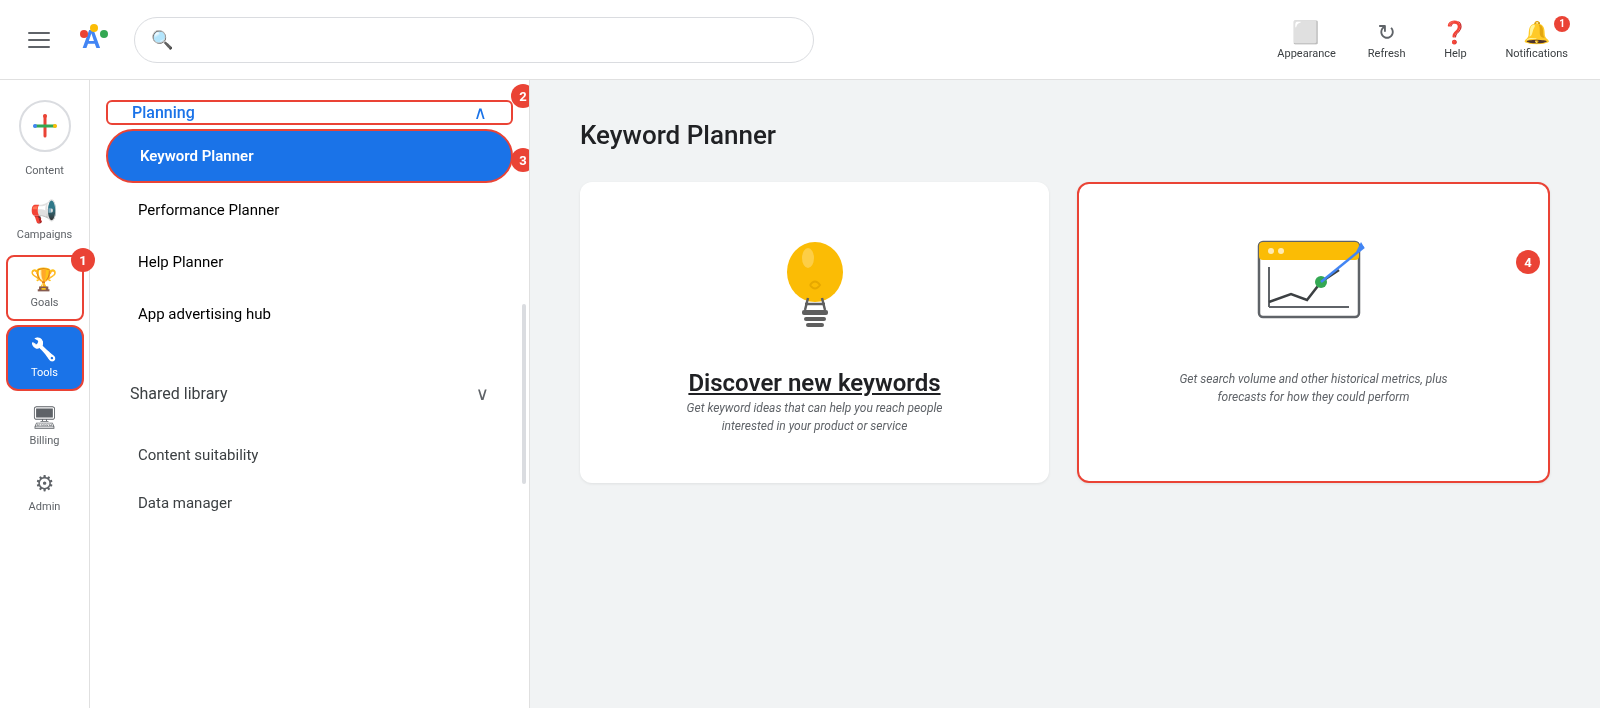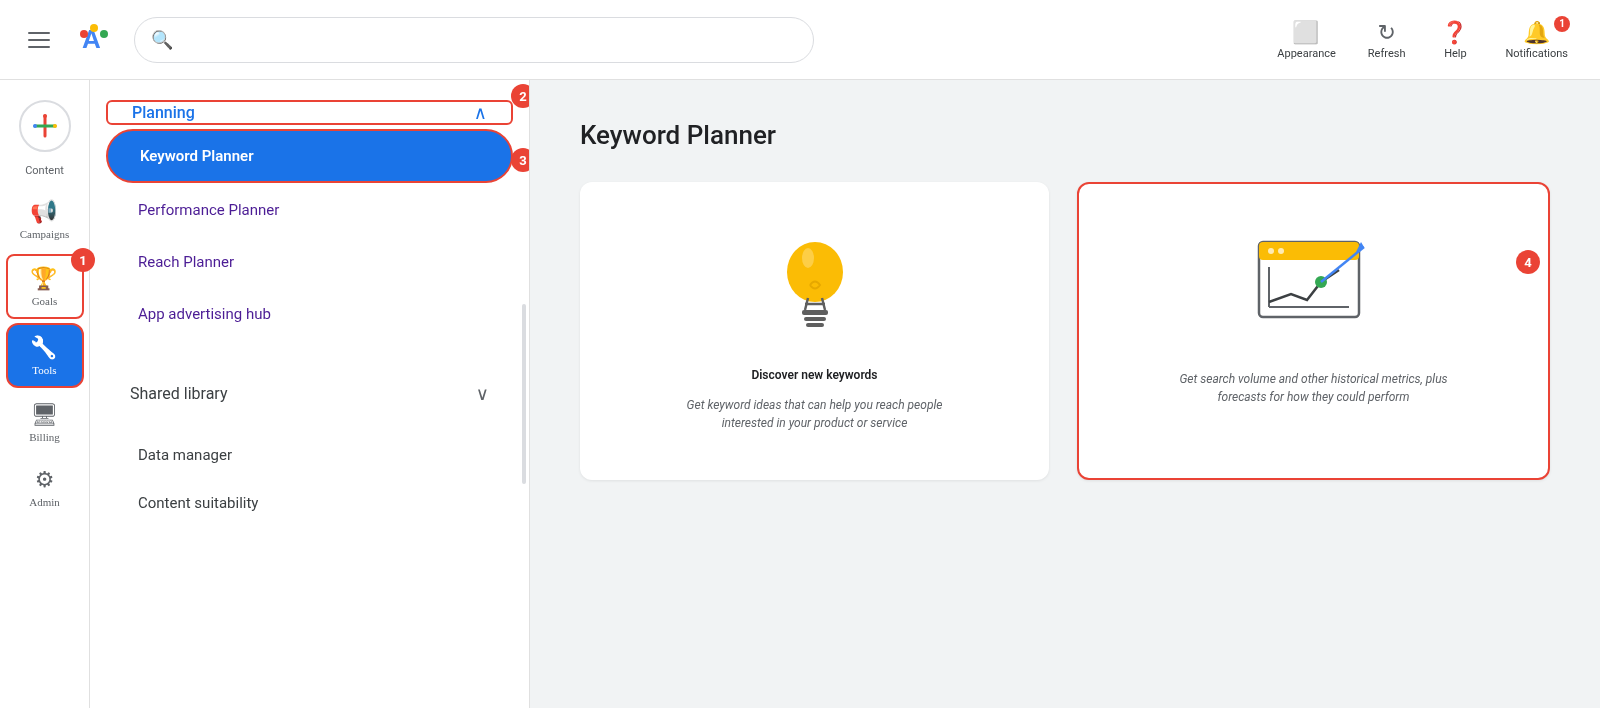--- a/index.html
+++ b/index.html
@@ -128,21 +128,21 @@
       flex-direction: column;
       align-items: center;
       cursor: pointer;
       padding: 10px 8px;
       border-radius: 12px;
       width: 78px;
       color: #5f6368;
       position: relative;
     }
     .sidebar-item .sidebar-icon { font-size: 22px; margin-bottom: 4px; }
-    .sidebar-label { font-size: 11px; color: #5f6368; font-family: Liberation Serif, serif; }
+    .sidebar-label { font-size: 11px; color: #5f6368; }
     .create-btn {
       width: 52px;
       height: 52px;
       border-radius: 50%;
       background: #fff;
       border: 2px solid #dadce0;
       display: flex;
       align-items: center;
       justify-content: center;
       cursor: pointer;
@@ -208,21 +208,21 @@
       color: #1a73e8;
       border: 2px solid #ea4335;
       margin: 12px 16px 4px;
       border-radius: 6px;
     }
     .nav-section-header .chevron { font-size: 18px; color: #1a73e8; }
     .nav-item {
       padding: 16px 32px;
       cursor: pointer;
       font-size: 15px;
-      color: #4c1d95;
+      color: #000000;
       border-radius: 30px;
       margin: 2px 16px;
       transition: background 0.15s;
     }
     .nav-item.active {
       background: #1a73e8;
       color: #fff;
       font-weight: 600;
       border: 2px solid #ea4335;
     }
@@ -293,25 +293,25 @@
       cursor: pointer;
       box-shadow: 0 1px 3px rgba(0,0,0,0.08);
       transition: box-shadow 0.2s;
       position: relative;
     }
     .card.highlighted {
       border: 2px solid #ea4335;
     }
     .card-icon { margin-bottom: 24px; }
     .card-title {
-      font-size: 12px;
+      font-size: 24px;
       font-weight: 600;
       color: #202124;
-      margin-bottom: 12px;
       line-height: 1.3;
+      text-decoration: underline;
     }
     .card-desc {
       font-size: 12px;
       color: #5f6368;
       line-height: 1.5;
       max-width: 300px;
       font-style: italic;
     }
   </style>
 </head>
@@ -420,39 +420,39 @@
         <span class="chevron">∧</span>
       </div>
 
       <div class="nav-item active">
         <span>Keyword Planner</span>
       </div>
       <div class="nav-item">
         <span>Performance Planner</span>
       </div>
       <div class="nav-item">
-        <span>Reach Planner</span>
+        <span>Help Planner</span>
       </div>
       <div class="nav-item">
         <span>App advertising hub</span>
       </div>
     </div>
 
     <div class="nav-section">
       <div class="nav-section-header2">
         <span>Shared library</span>
         <span class="chevron">∨</span>
       </div>
     </div>
 
     <div class="nav-plain-item">
+      <span>Content suitability</span>
+    </div>
+    <div class="nav-plain-item">
       <span>Data manager</span>
-    </div>
-    <div class="nav-plain-item">
-      <span>Content suitability</span>
     </div>
 
     <div class="scrollbar-track"></div>
   </div>
 
   <div class="content-area" style="position:relative;">
 
     <div class="annotation-badge" style="top: 170px; right: 60px;">4</div>
 
     <h1 class="content-title">Keyword Planner</h1>

